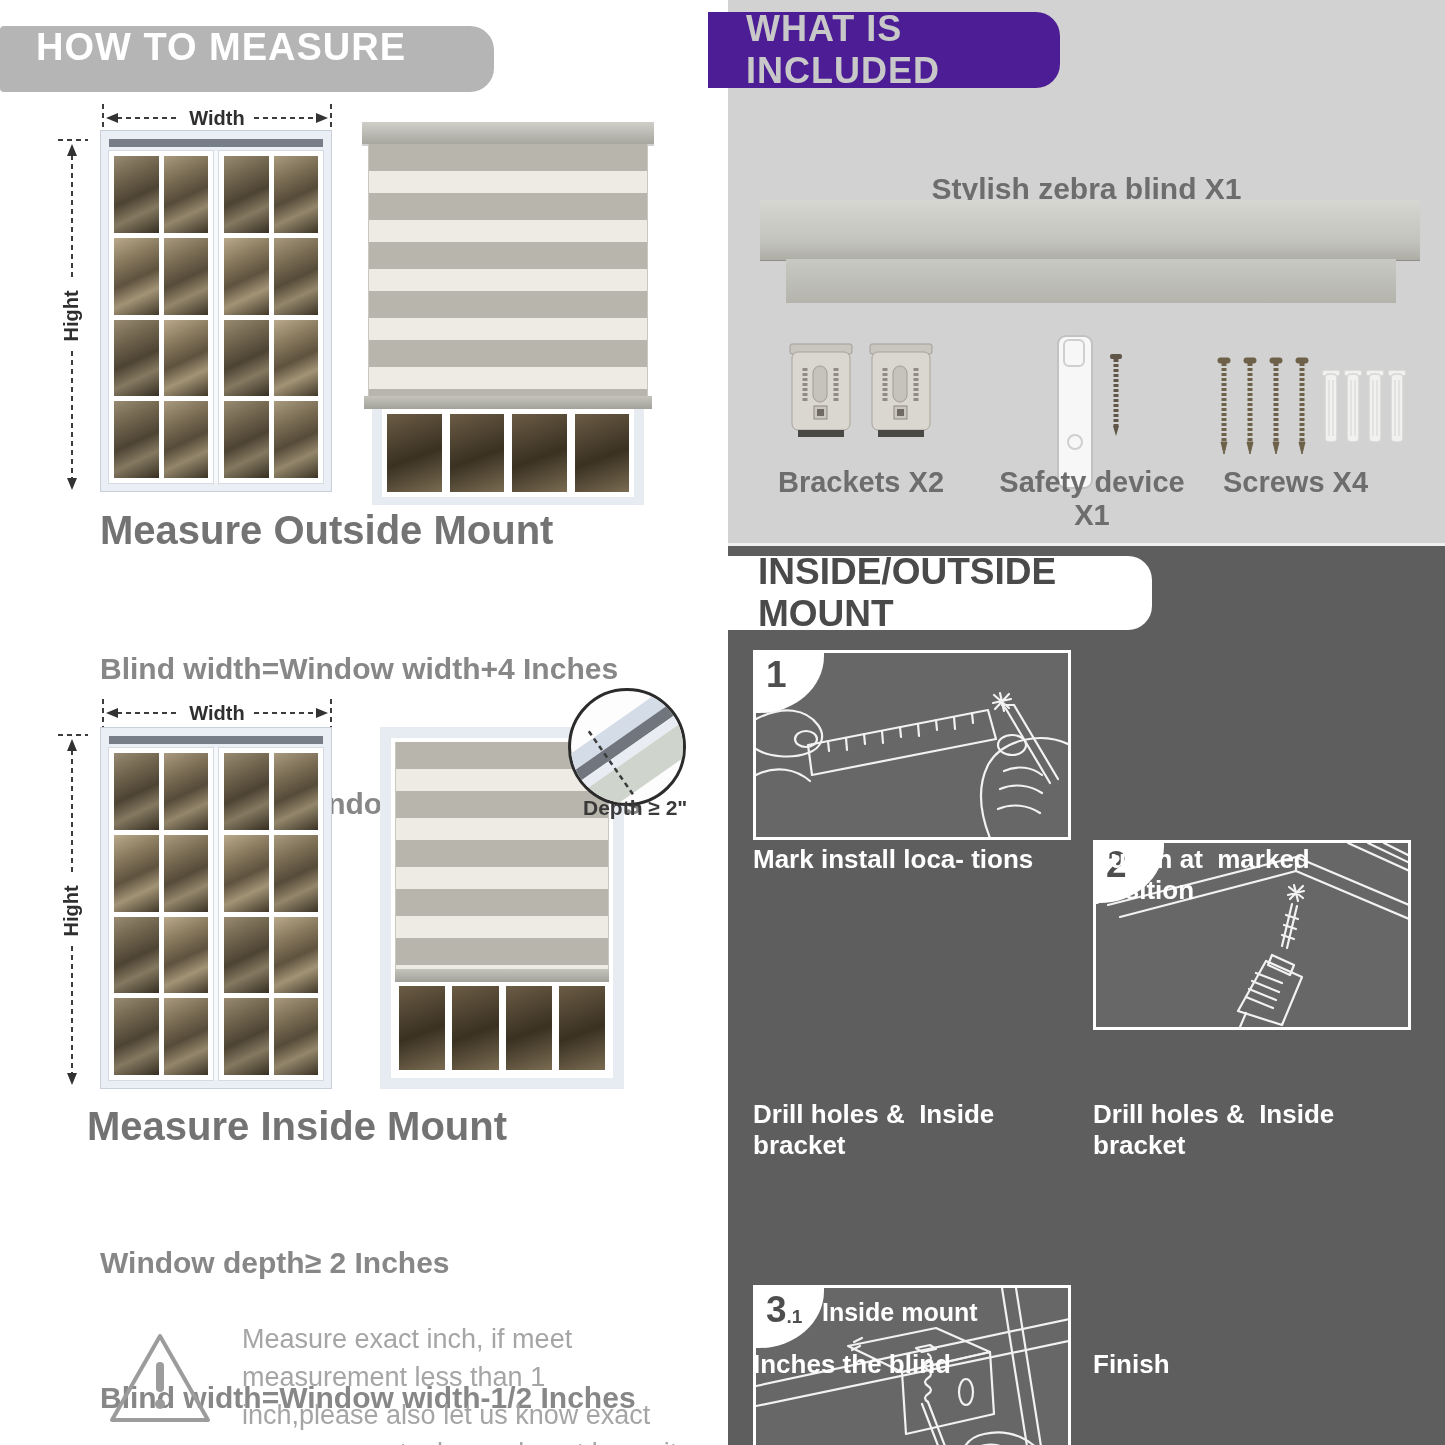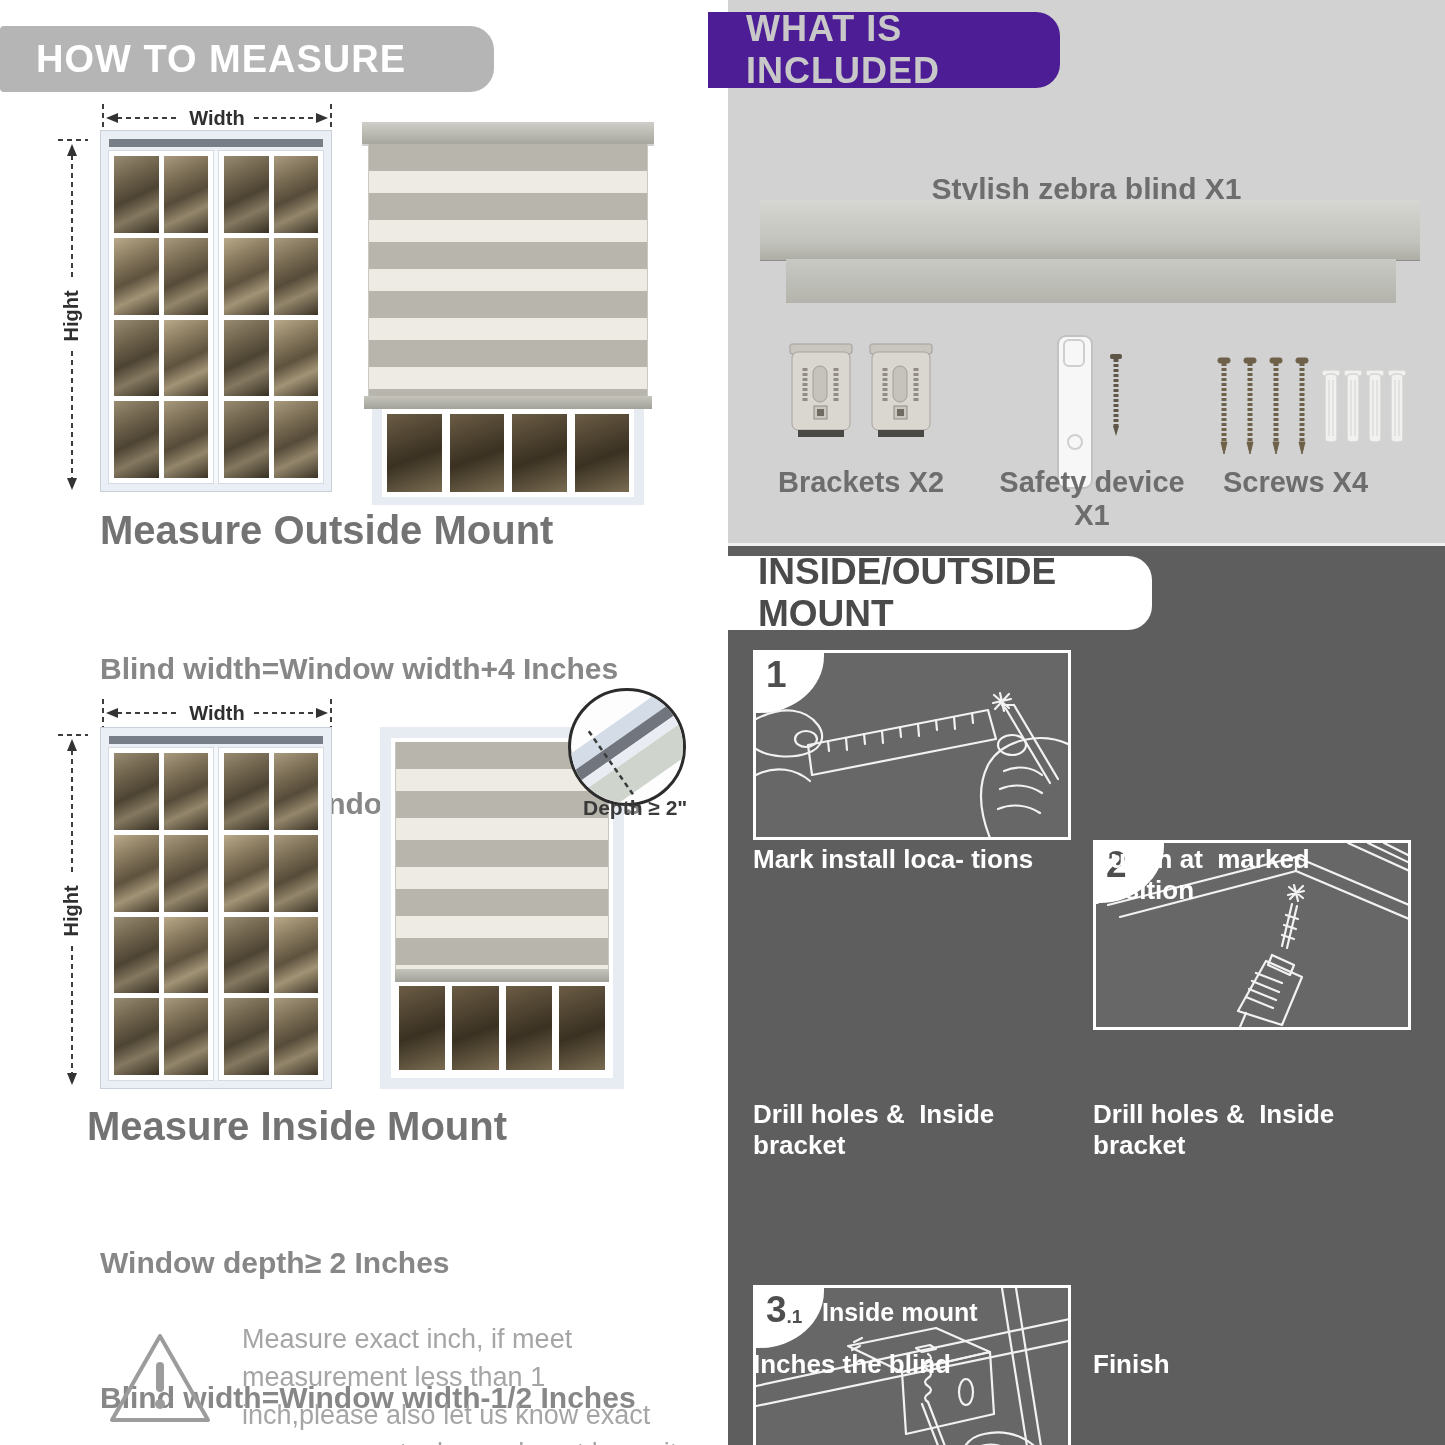--- a/index.html
+++ b/index.html
@@ -2,21 +2,21 @@
 <html><head>
 <meta charset="utf-8">
 <style>
   html,body{margin:0;padding:0;background:#fff;}
   #canvas{position:relative;width:1445px;height:1445px;background:#fff;overflow:hidden;
           font-family:"Liberation Sans",sans-serif;}
   .abs{position:absolute;box-sizing:border-box;}
 
   
   .lp-header{left:0;top:26px;width:494px;height:66px;background:#b5b5b5;
-             border-radius:4px 24px 24px 4px;display:flex;align-items:center;
+             border-radius:4px 24px 24px 4px;display:flex;
              padding-left:36px;color:#fff;font-weight:bold;font-size:38px;letter-spacing:1px;}
   .h-title{font-weight:bold;font-size:40px;color:#737373;}
   .h-lines{font-weight:bold;font-size:30px;color:#878787;line-height:45px;white-space:pre-wrap;}
 
   .win{background:#eaeef5;border:1px solid #c9d0db;padding:8px;}
   .win-head{height:8px;background:#787e88;margin-bottom:4px;}
   .win-glass{display:flex;gap:6px;height:calc(100% - 12px);background:#f6f8fb;}
   .sash{flex:1;border:5px solid #fff;box-shadow:0 0 0 1px #d6dbe3;background:#fff;
         display:grid;grid-template-columns:1fr 1fr;grid-template-rows:repeat(4,1fr);gap:5px;}
   .pane{background:linear-gradient(155deg,#a99a7e 0%,#7b6e55 28%,#564b39 52%,#93866b 72%,#3b3325 100%);}

